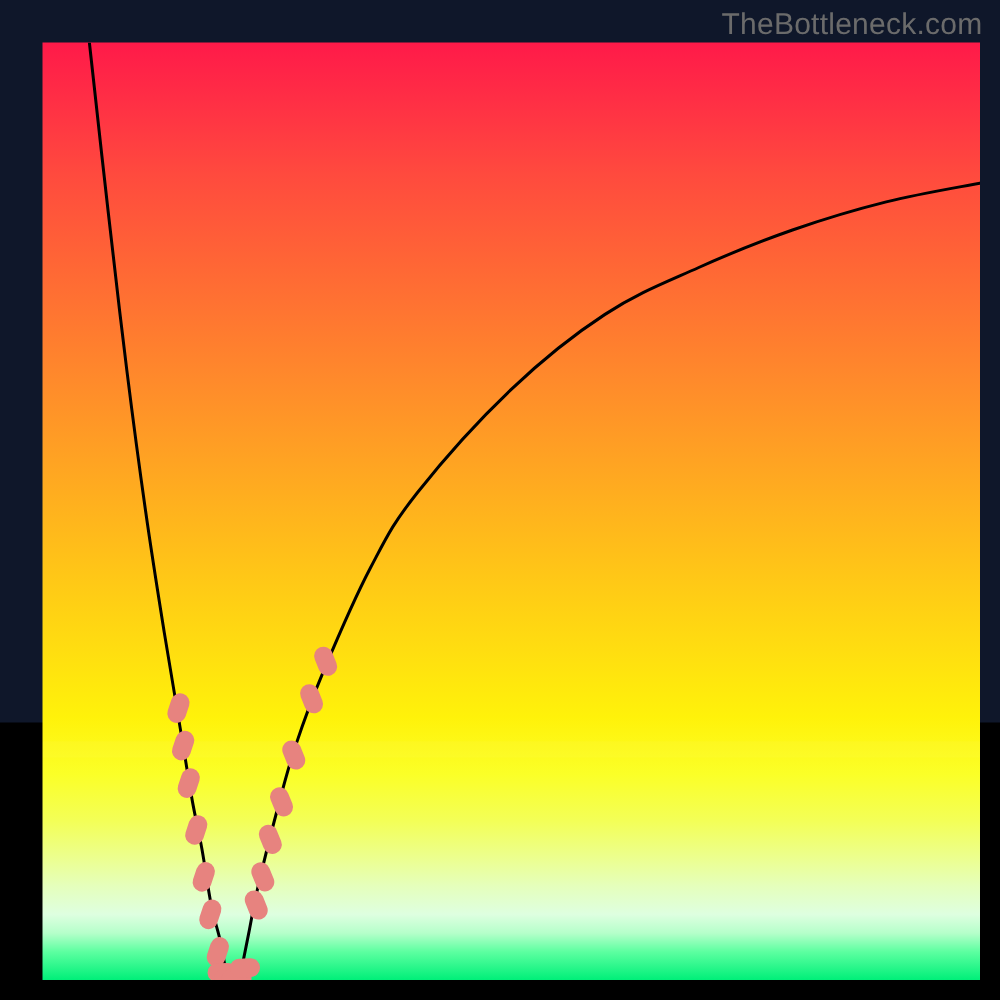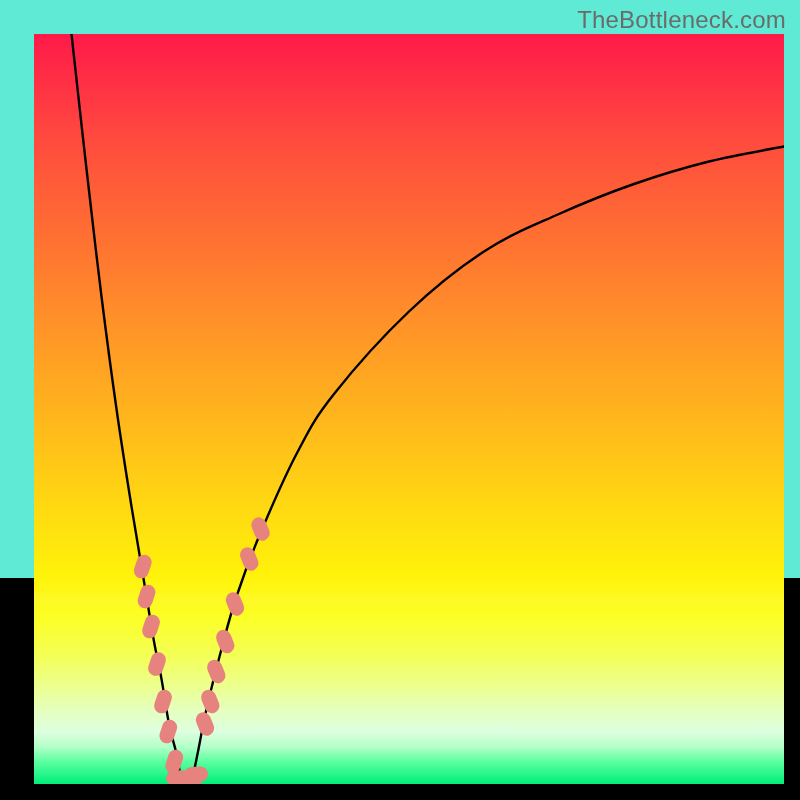--- a/index.html
+++ b/index.html
@@ -10,21 +10,21 @@
     overflow: hidden;
     background: #000;
     font-family: Arial, Helvetica, sans-serif;
   }
   .frame {
     position: absolute;
     left: 0;
     top: 0;
     width: 800px;
     height: 578px;
-    background: #5eead4;
+    background: #0f172a;
   }
   .plot-area {
     position: absolute;
     left: 34px;
     top: 34px;
     width: 750px;
     height: 750px;
     overflow: hidden;
     background: linear-gradient(
       to bottom,

